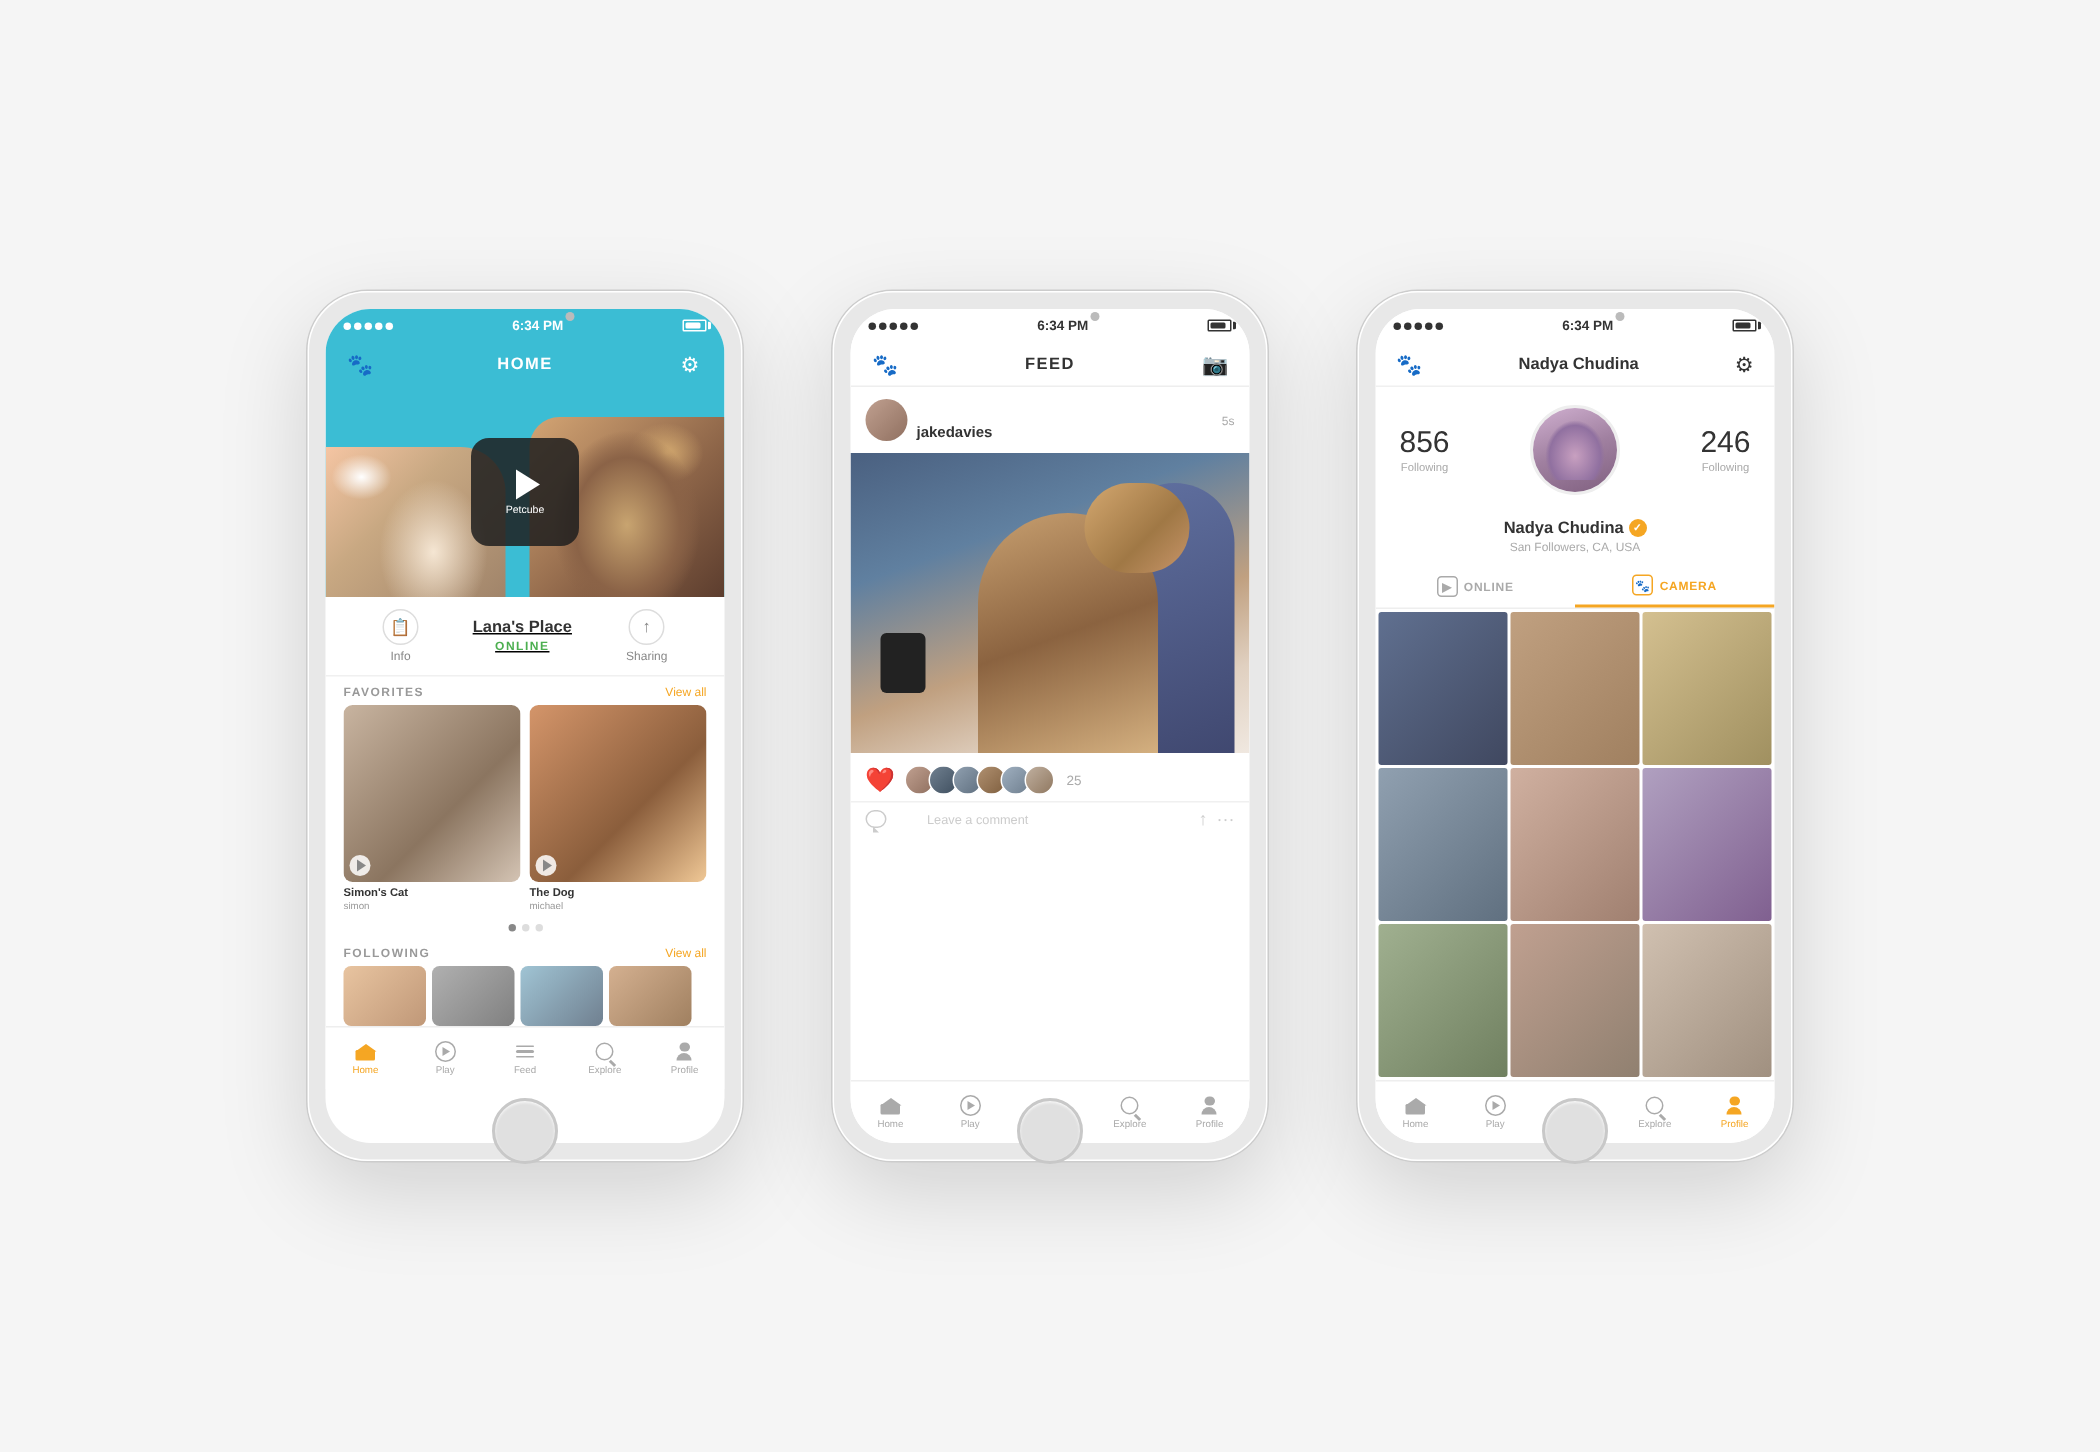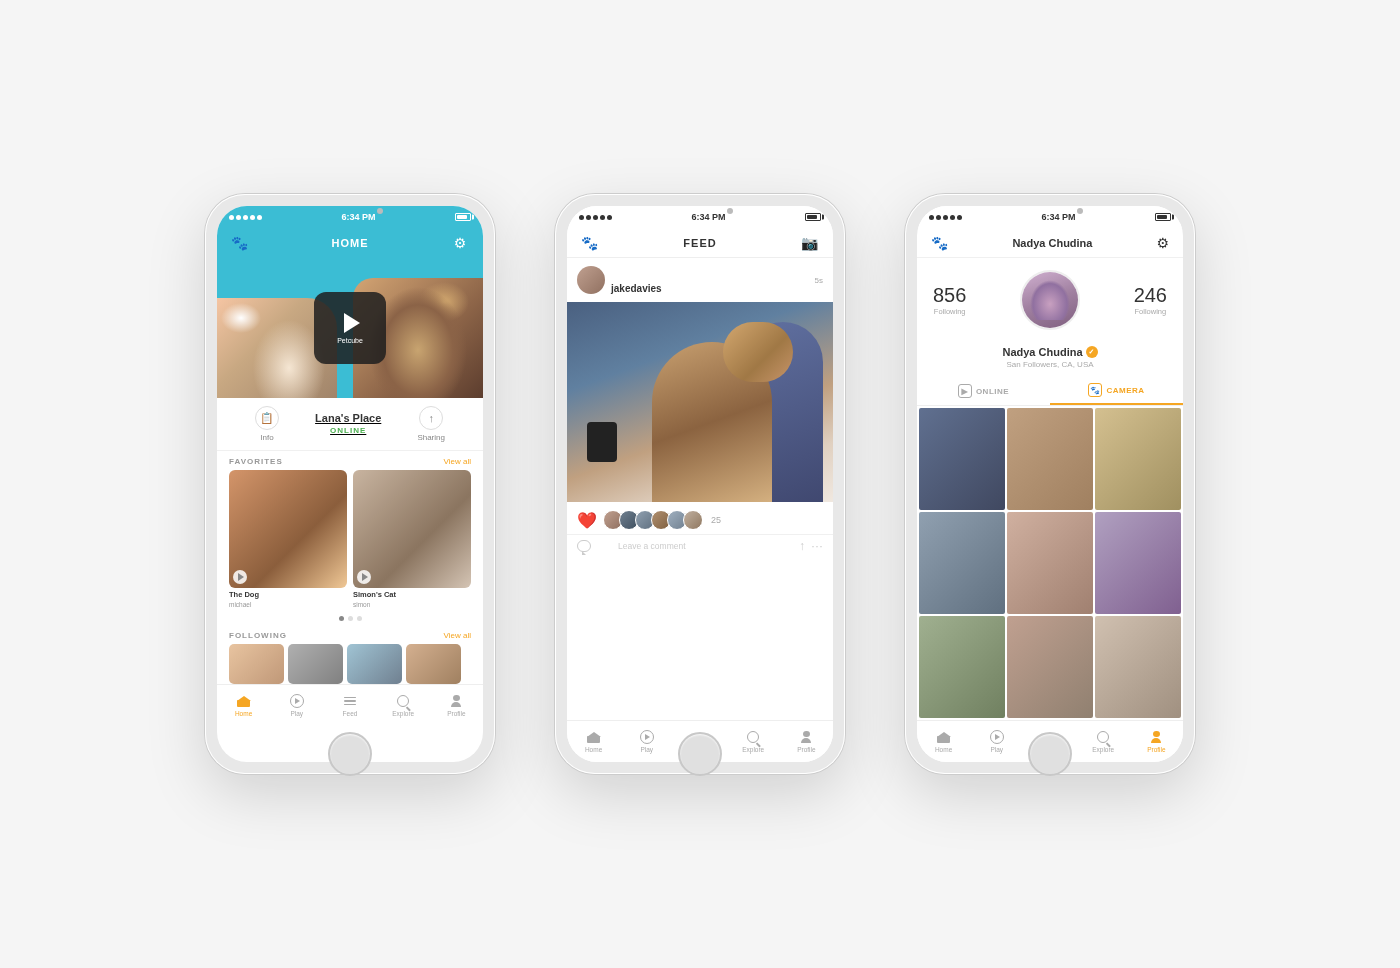--- a/index.html
+++ b/index.html
@@ -1026,37 +1026,37 @@
         </div>
       </div>
 
       <div class="section-header">
         <span class="section-title">FAVORITES</span>
         <span class="view-all">View all</span>
       </div>
       <div class="favorites-row">
         <div class="fav-item">
           <div class="fav-thumb">
+            <div class="fav-cat"></div>
+            <div class="fav-play">
+                <div class="fav-play-tri"></div>
+              </div>
+          </div>
+          <span class="fav-name">Simon's Cat</span>
+          <span class="fav-owner">simon</span>
+        </div>
+        <div class="fav-item">
+          <div class="fav-thumb">
             <div class="fav-dog"></div>
             <div class="fav-play">
                 <div class="fav-play-tri"></div>
               </div>
           </div>
           <span class="fav-name">The Dog</span>
           <span class="fav-owner">michael</span>
-        </div>
-        <div class="fav-item">
-          <div class="fav-thumb">
-            <div class="fav-cat"></div>
-            <div class="fav-play">
-                <div class="fav-play-tri"></div>
-              </div>
-          </div>
-          <span class="fav-name">Simon's Cat</span>
-          <span class="fav-owner">simon</span>
         </div>
       </div>
 
       <div class="dots-row">
         <div class="dot active"></div>
         <div class="dot"></div>
         <div class="dot"></div>
       </div>
 
       <div class="section-header">

